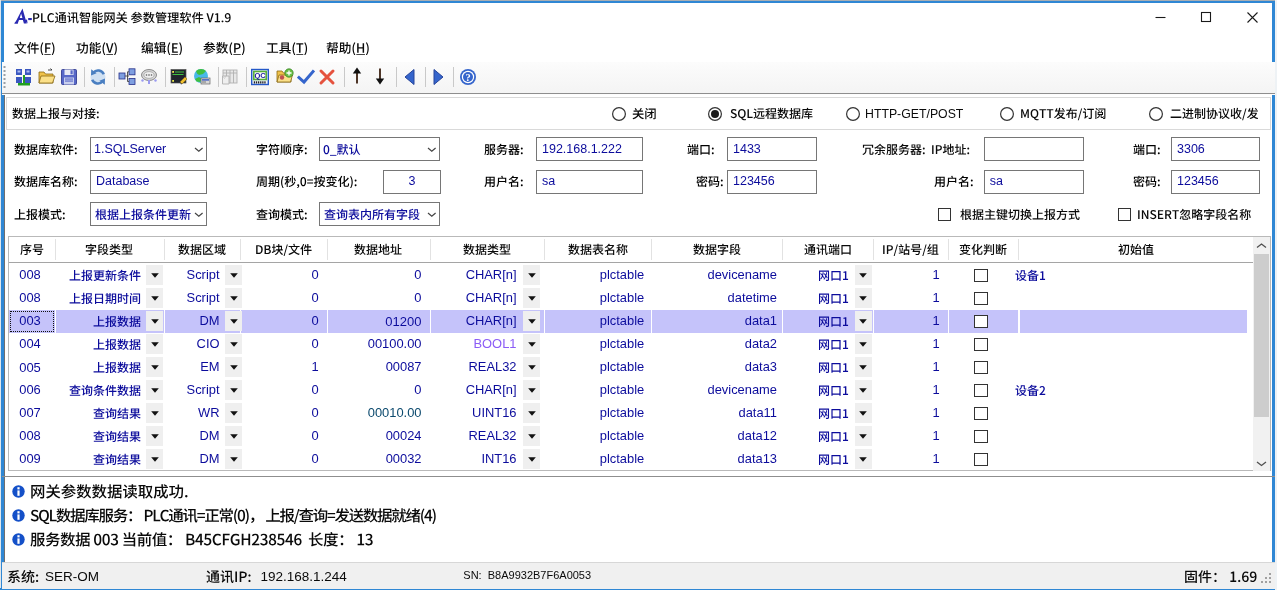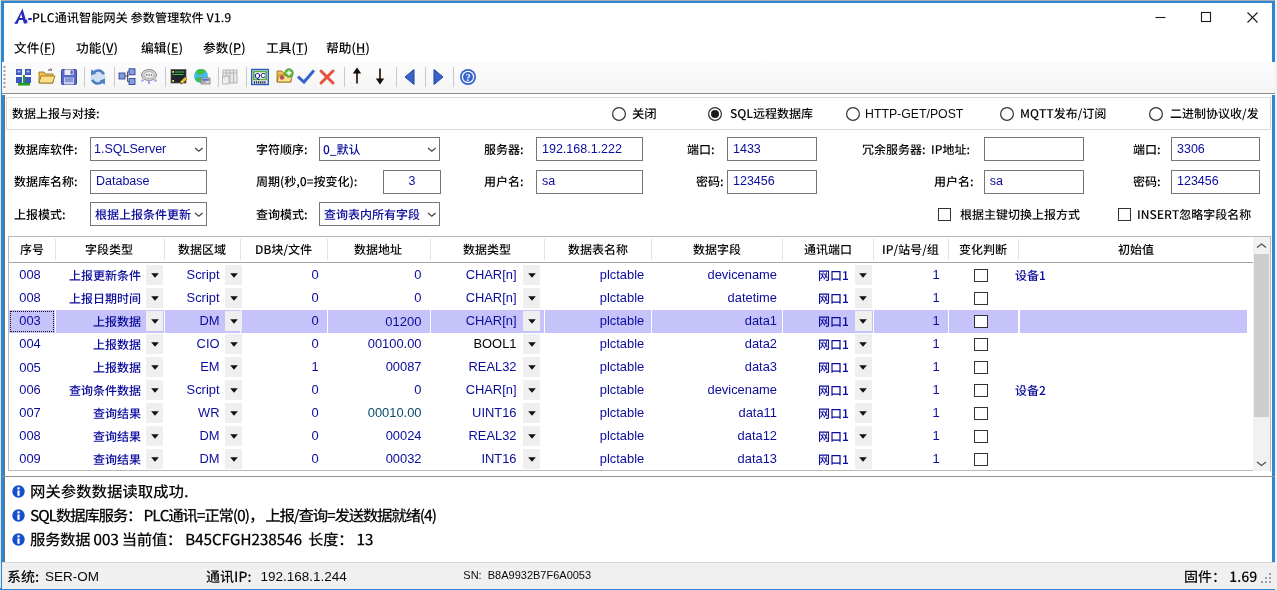--- a/index.html
+++ b/index.html
@@ -981,21 +981,21 @@
 <svg class="t" style="left:150.7px;top:342.3px" width="8" height="5">
     <path d="M0.2 0.2 L7.8 0.2 L4 4.8 Z" fill="#111"></path>
   </svg>
 <span class="lt" style="right:1057.5px;top:338.1px;font-size:12.9px;color:#0c0c9c">CIO</span>
 <div style="position:absolute;left:224.9px;top:334.2px;width:17.0px;height:19.6px;background:#efefef"></div>
 <svg class="t" style="left:229.6px;top:342.3px" width="8" height="5">
     <path d="M0.2 0.2 L7.8 0.2 L4 4.8 Z" fill="#111"></path>
   </svg>
 <span class="lt" style="right:958.4px;top:338.1px;font-size:12.9px;color:#0c0c9c">0</span>
 <span class="lt" style="right:855.5px;top:338.1px;font-size:12.9px;color:#0c0c9c">00100.00</span>
-<span class="lt" style="right:760.5px;top:338.1px;font-size:12.9px;color:#000000">BOOL1</span>
+<span class="lt" style="right:760.5px;top:338.1px;font-size:12.9px;color:#8b5cf6">BOOL1</span>
 <div style="position:absolute;left:523.3px;top:334.2px;width:17.0px;height:19.6px;background:#efefef"></div>
 <svg class="t" style="left:528.0px;top:342.3px" width="8" height="5">
     <path d="M0.2 0.2 L7.8 0.2 L4 4.8 Z" fill="#111"></path>
   </svg>
 <span class="lt" style="right:632.8px;top:338.1px;font-size:12.9px;color:#0c0c9c">plctable</span>
 <span class="lt" style="right:500.0px;top:338.1px;font-size:12.9px;color:#0c0c9c">data2</span>
 <svg class="t" style="left:817.7px;top:338.1px" width="30.84" height="13.40">
     <g fill="#0c0c9c" transform="translate(0,11.0) scale(0.012000,-0.012000)">
       <use href="#g7" x="0.0"></use>
       <use href="#g71" x="1000.0"></use>

